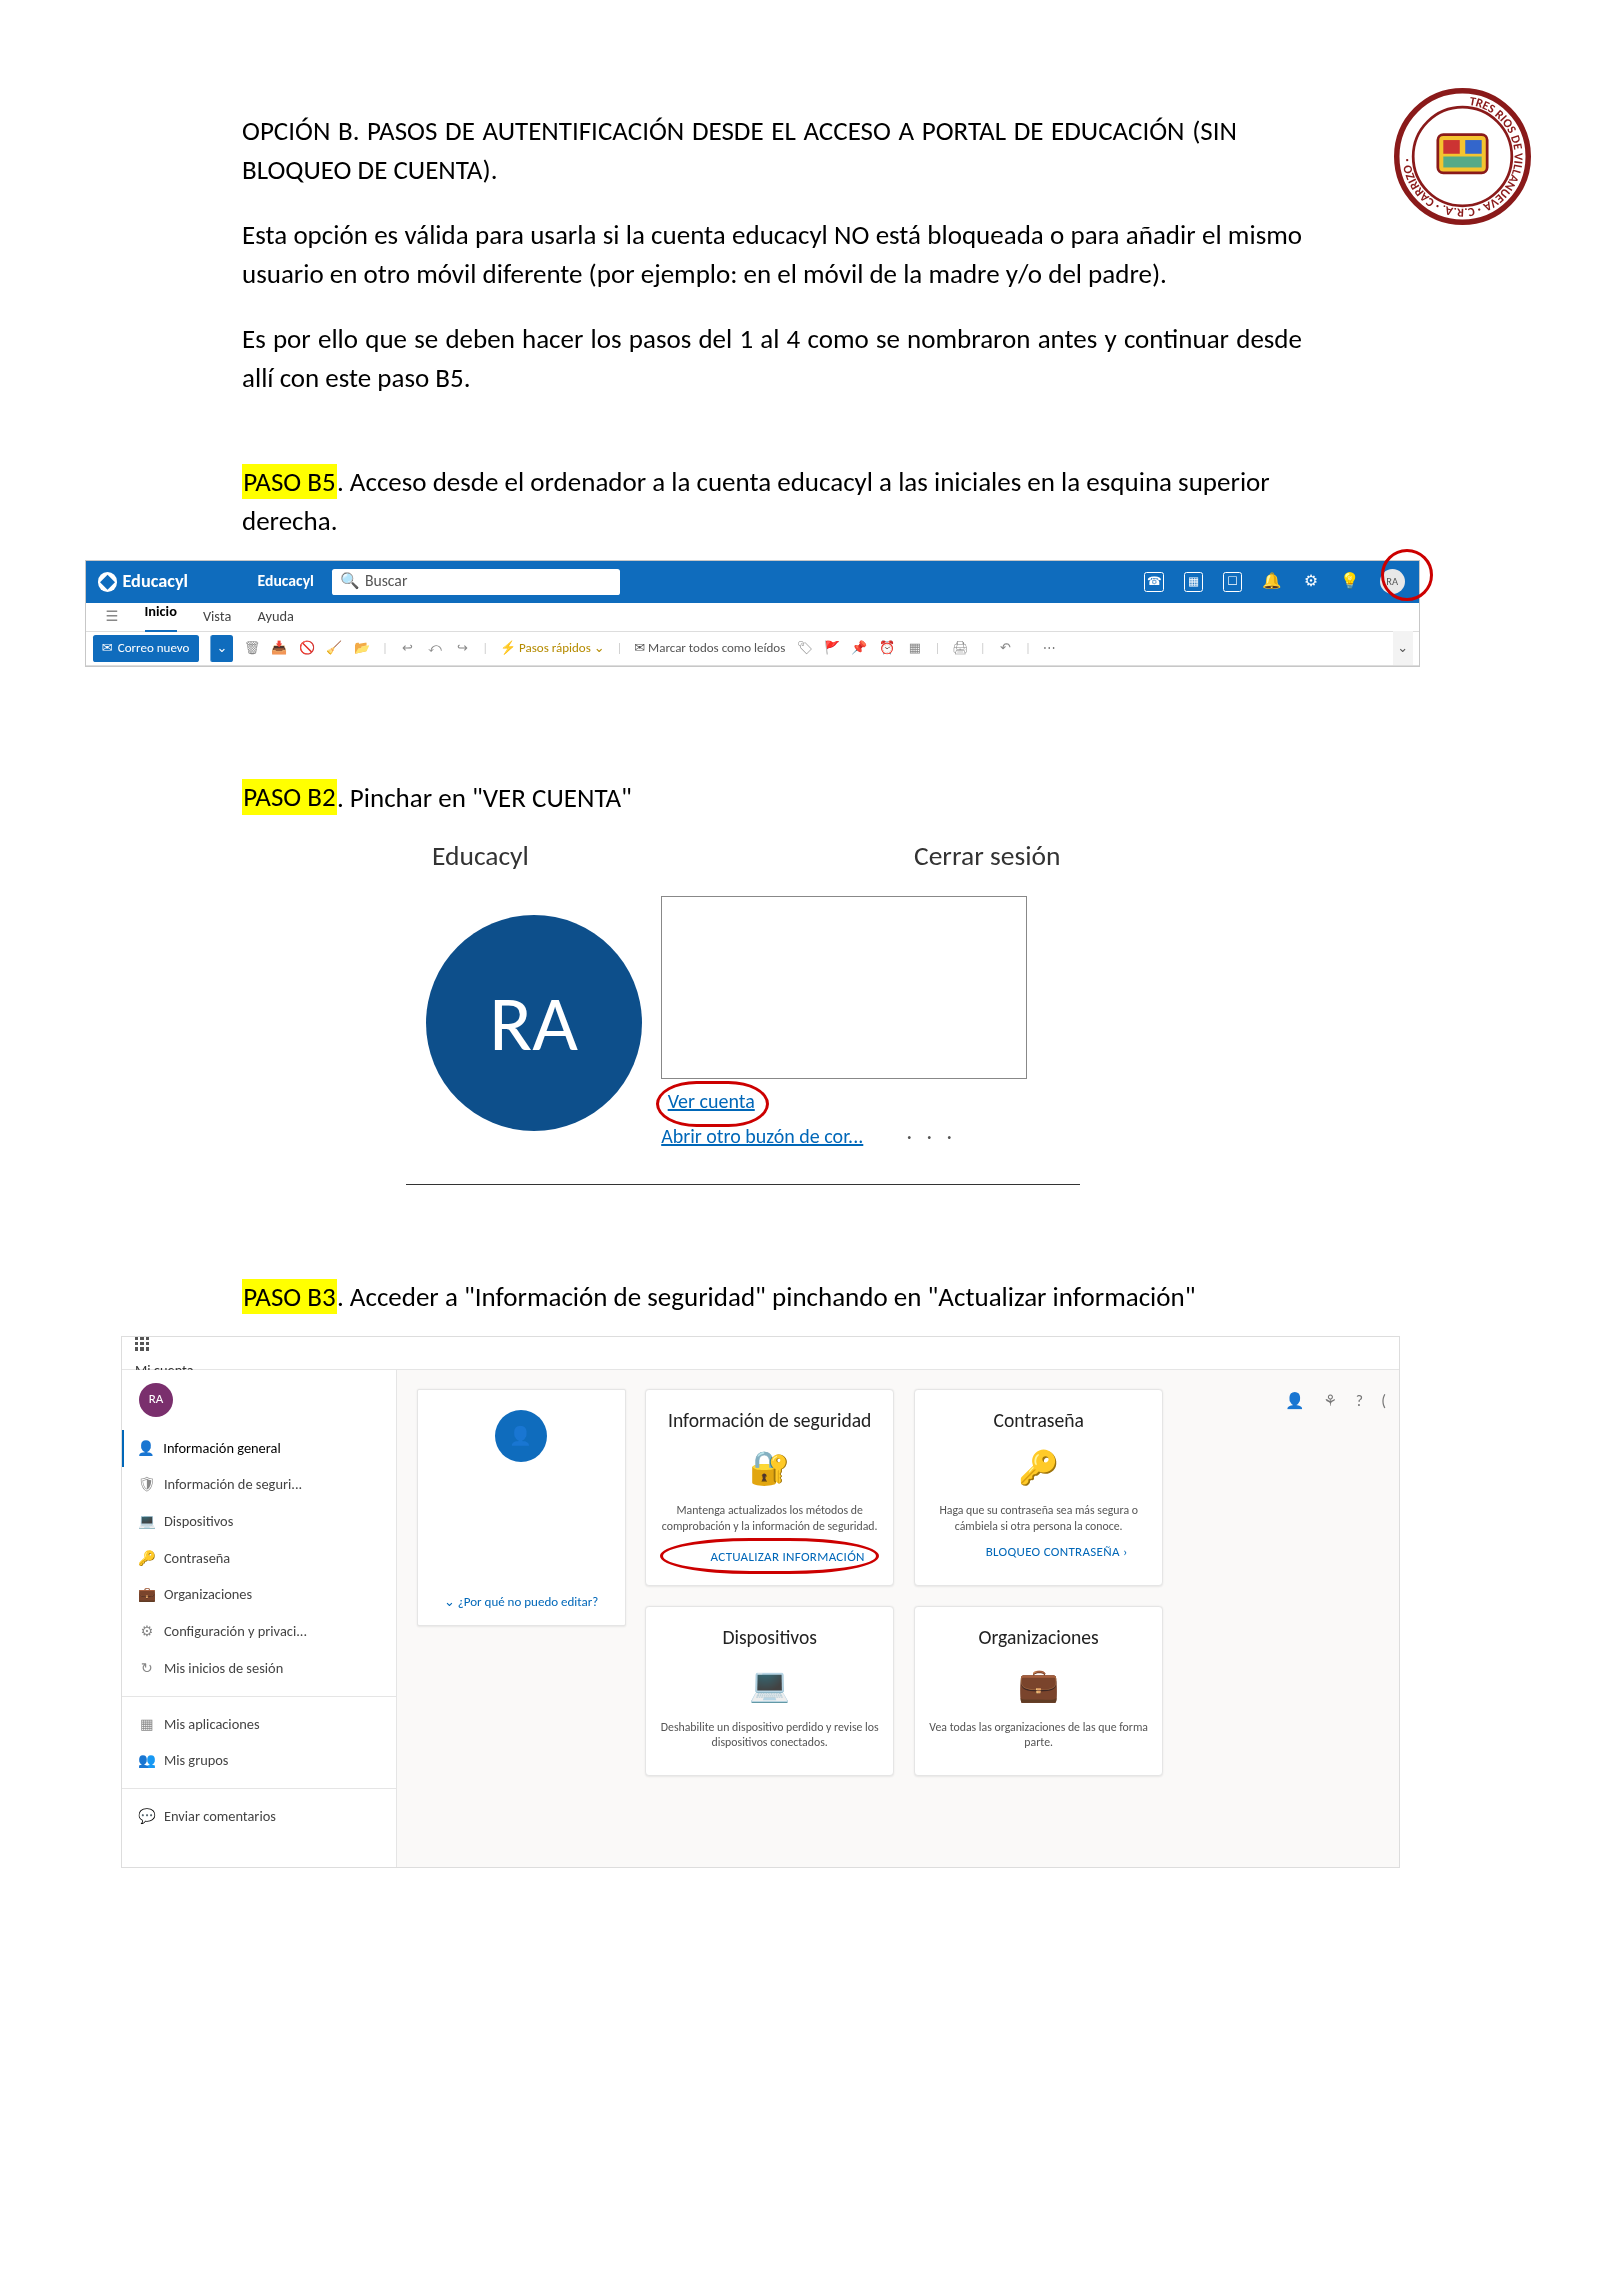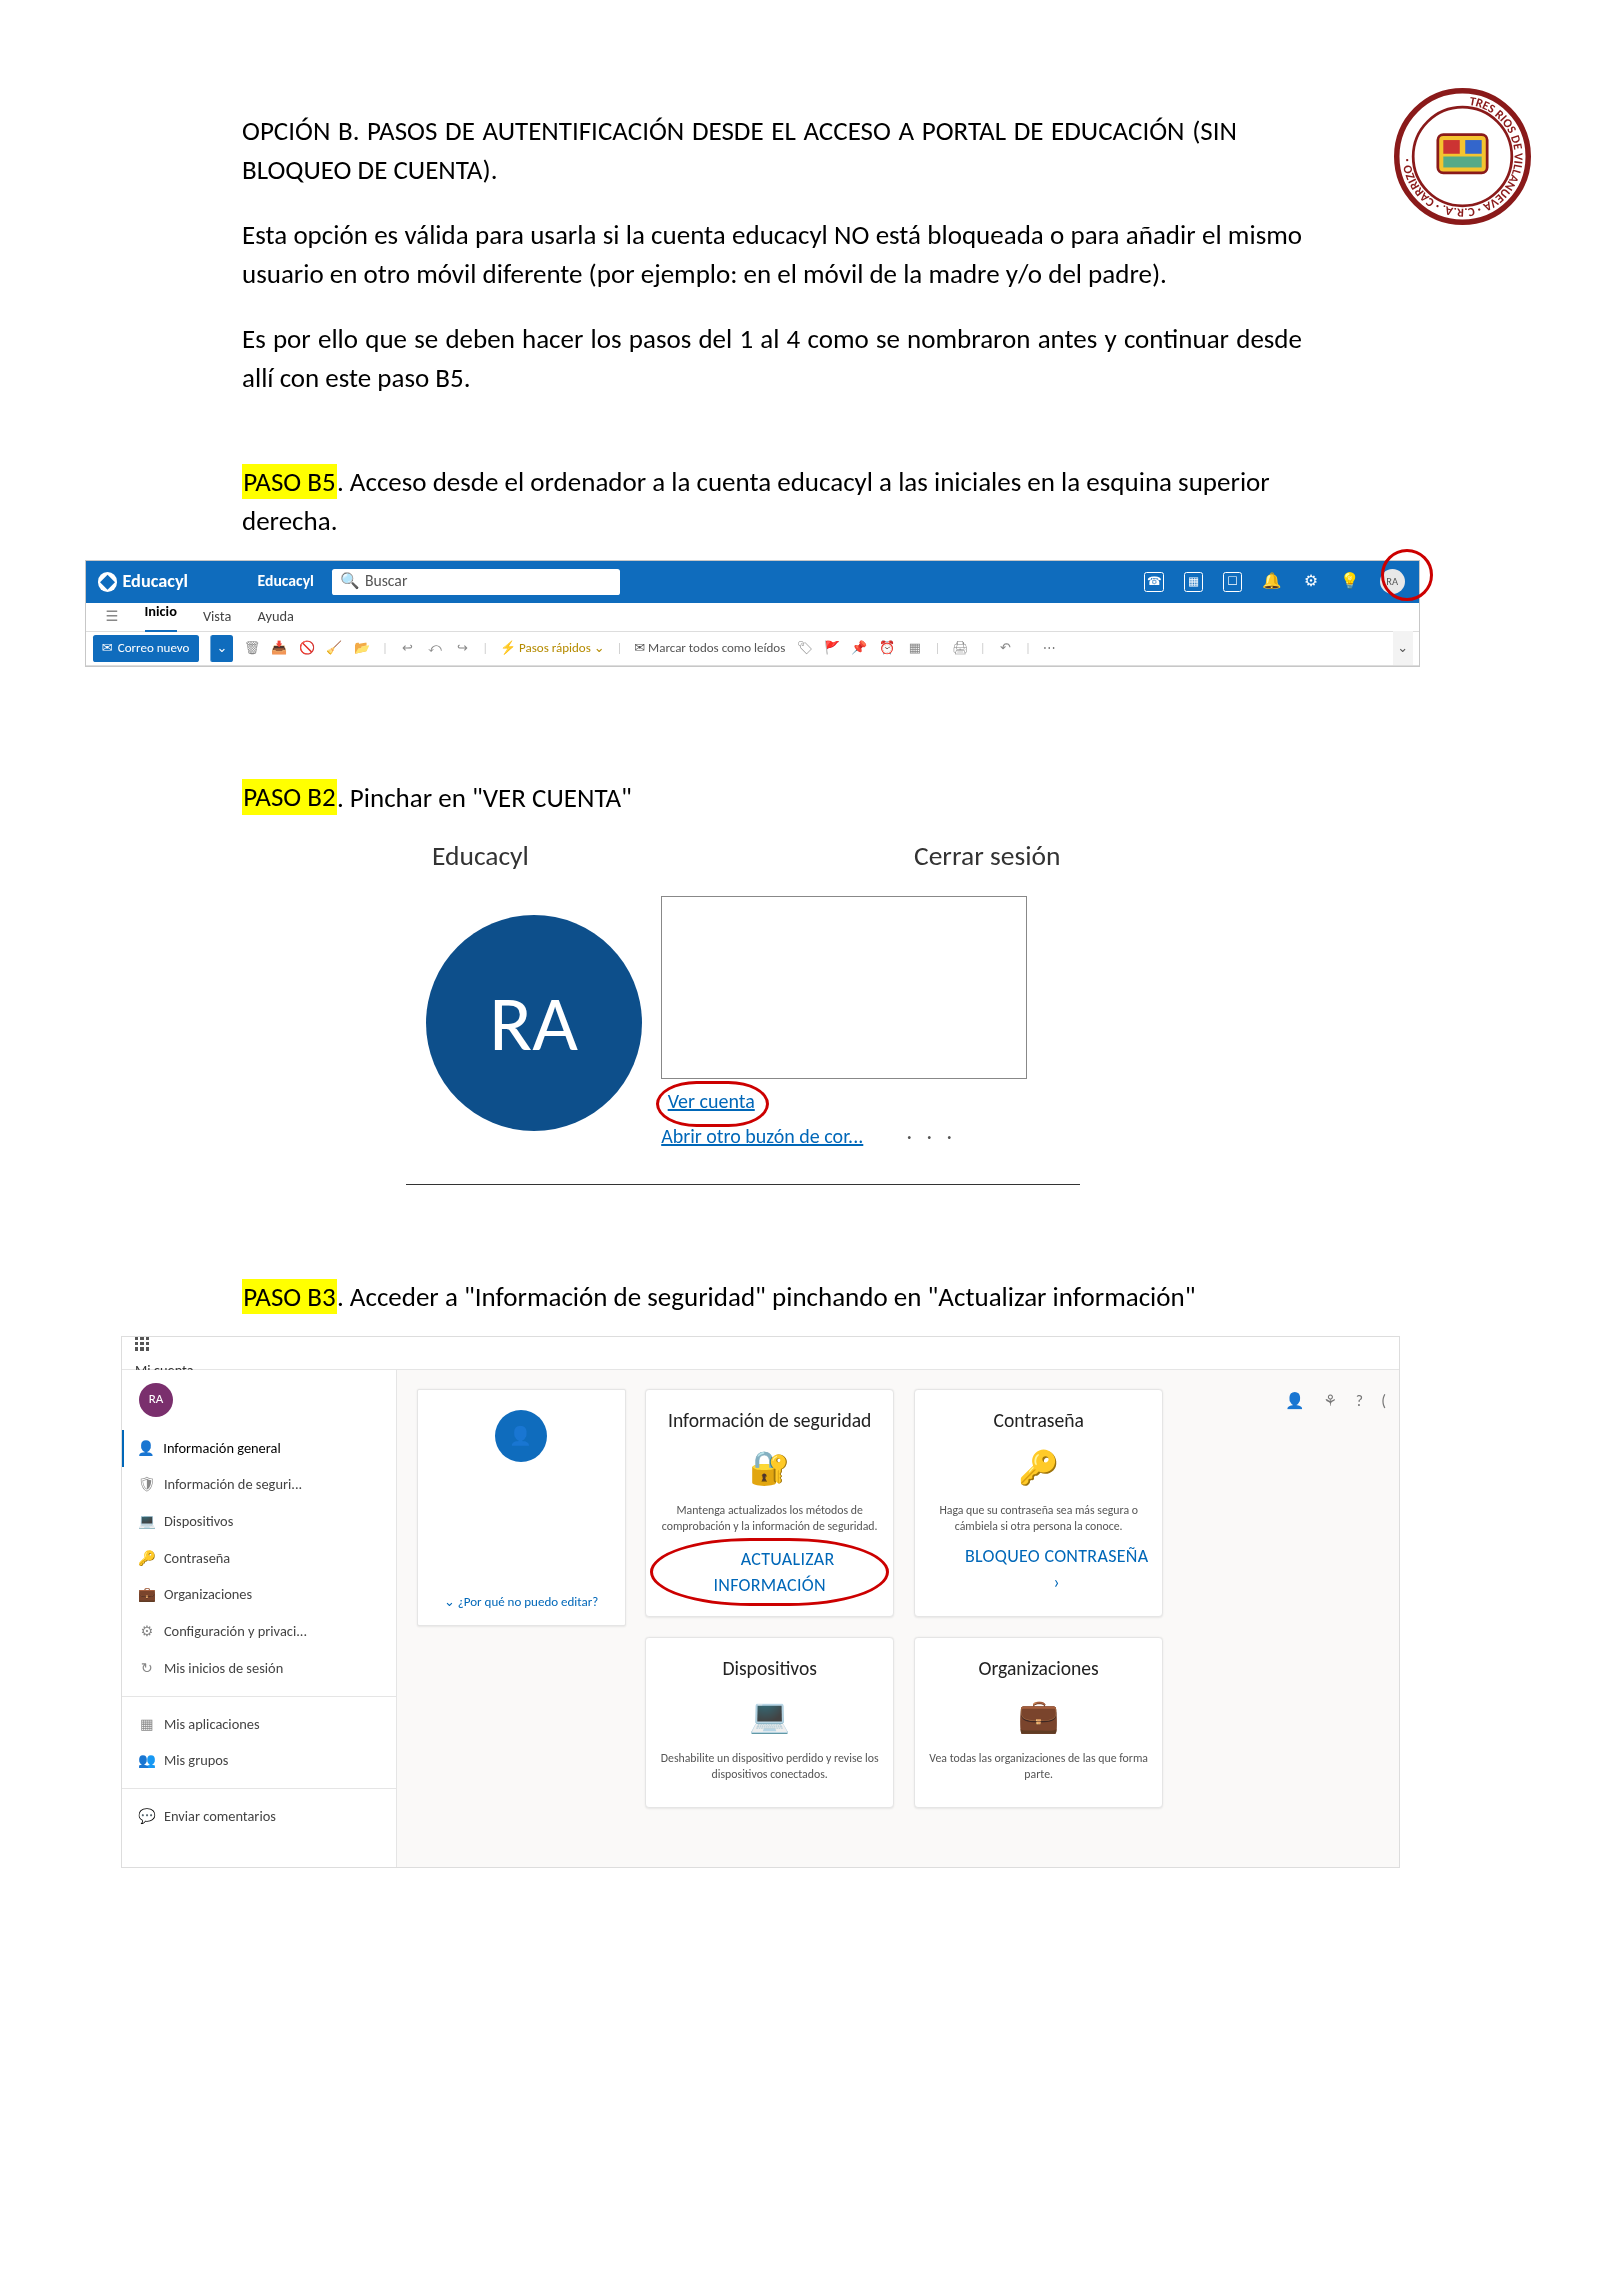--- a/index.html
+++ b/index.html
@@ -175,21 +175,21 @@
   .card {
     background:#fff; border:0.7px solid #e5e5e5; border-radius:3.9px;
     padding: 15.7px 13px 15.7px; text-align:center;
     box-shadow: 0 0.7px 2px rgba(0,0,0,.08);
     min-height: 170px;
     display:flex; flex-direction:column; align-items:center;
   }
   .card h3 { font-size:19.6px; font-weight:400; margin-bottom: 10.5px; color:#222;}
   .card .card-ico { font-size:33px; color:#555; margin-bottom: 10.5px;}
   .card .card-desc { font-size:11.8px; color:#555; margin-bottom: 9.2px; line-height:1.3;}
-  .card .card-link { color:#0067b8; font-size:18px; letter-spacing:0.3px;margin-left:36px;}
+  .card .card-link { color:#0067b8; font-size:13px; letter-spacing:0.3px;margin-left:36px;}
   .update-wrap { position:relative; display:inline-block; padding:2.6px 5.2px;}
   .update-mark { position:absolute; inset:-5.2px -9.2px; border:3.9px solid #c00; border-radius: 50% / 60%;}
 </style>
 </head>
 <body>
 
 <div class="title-row">
   <h1>OPCIÓN B. PASOS DE AUTENTIFICACIÓN DESDE EL ACCESO A PORTAL DE EDUCACIÓN (SIN BLOQUEO DE CUENTA).</h1>
   <div class="logo-stamp">
     <svg viewBox="0 0 100 100">

